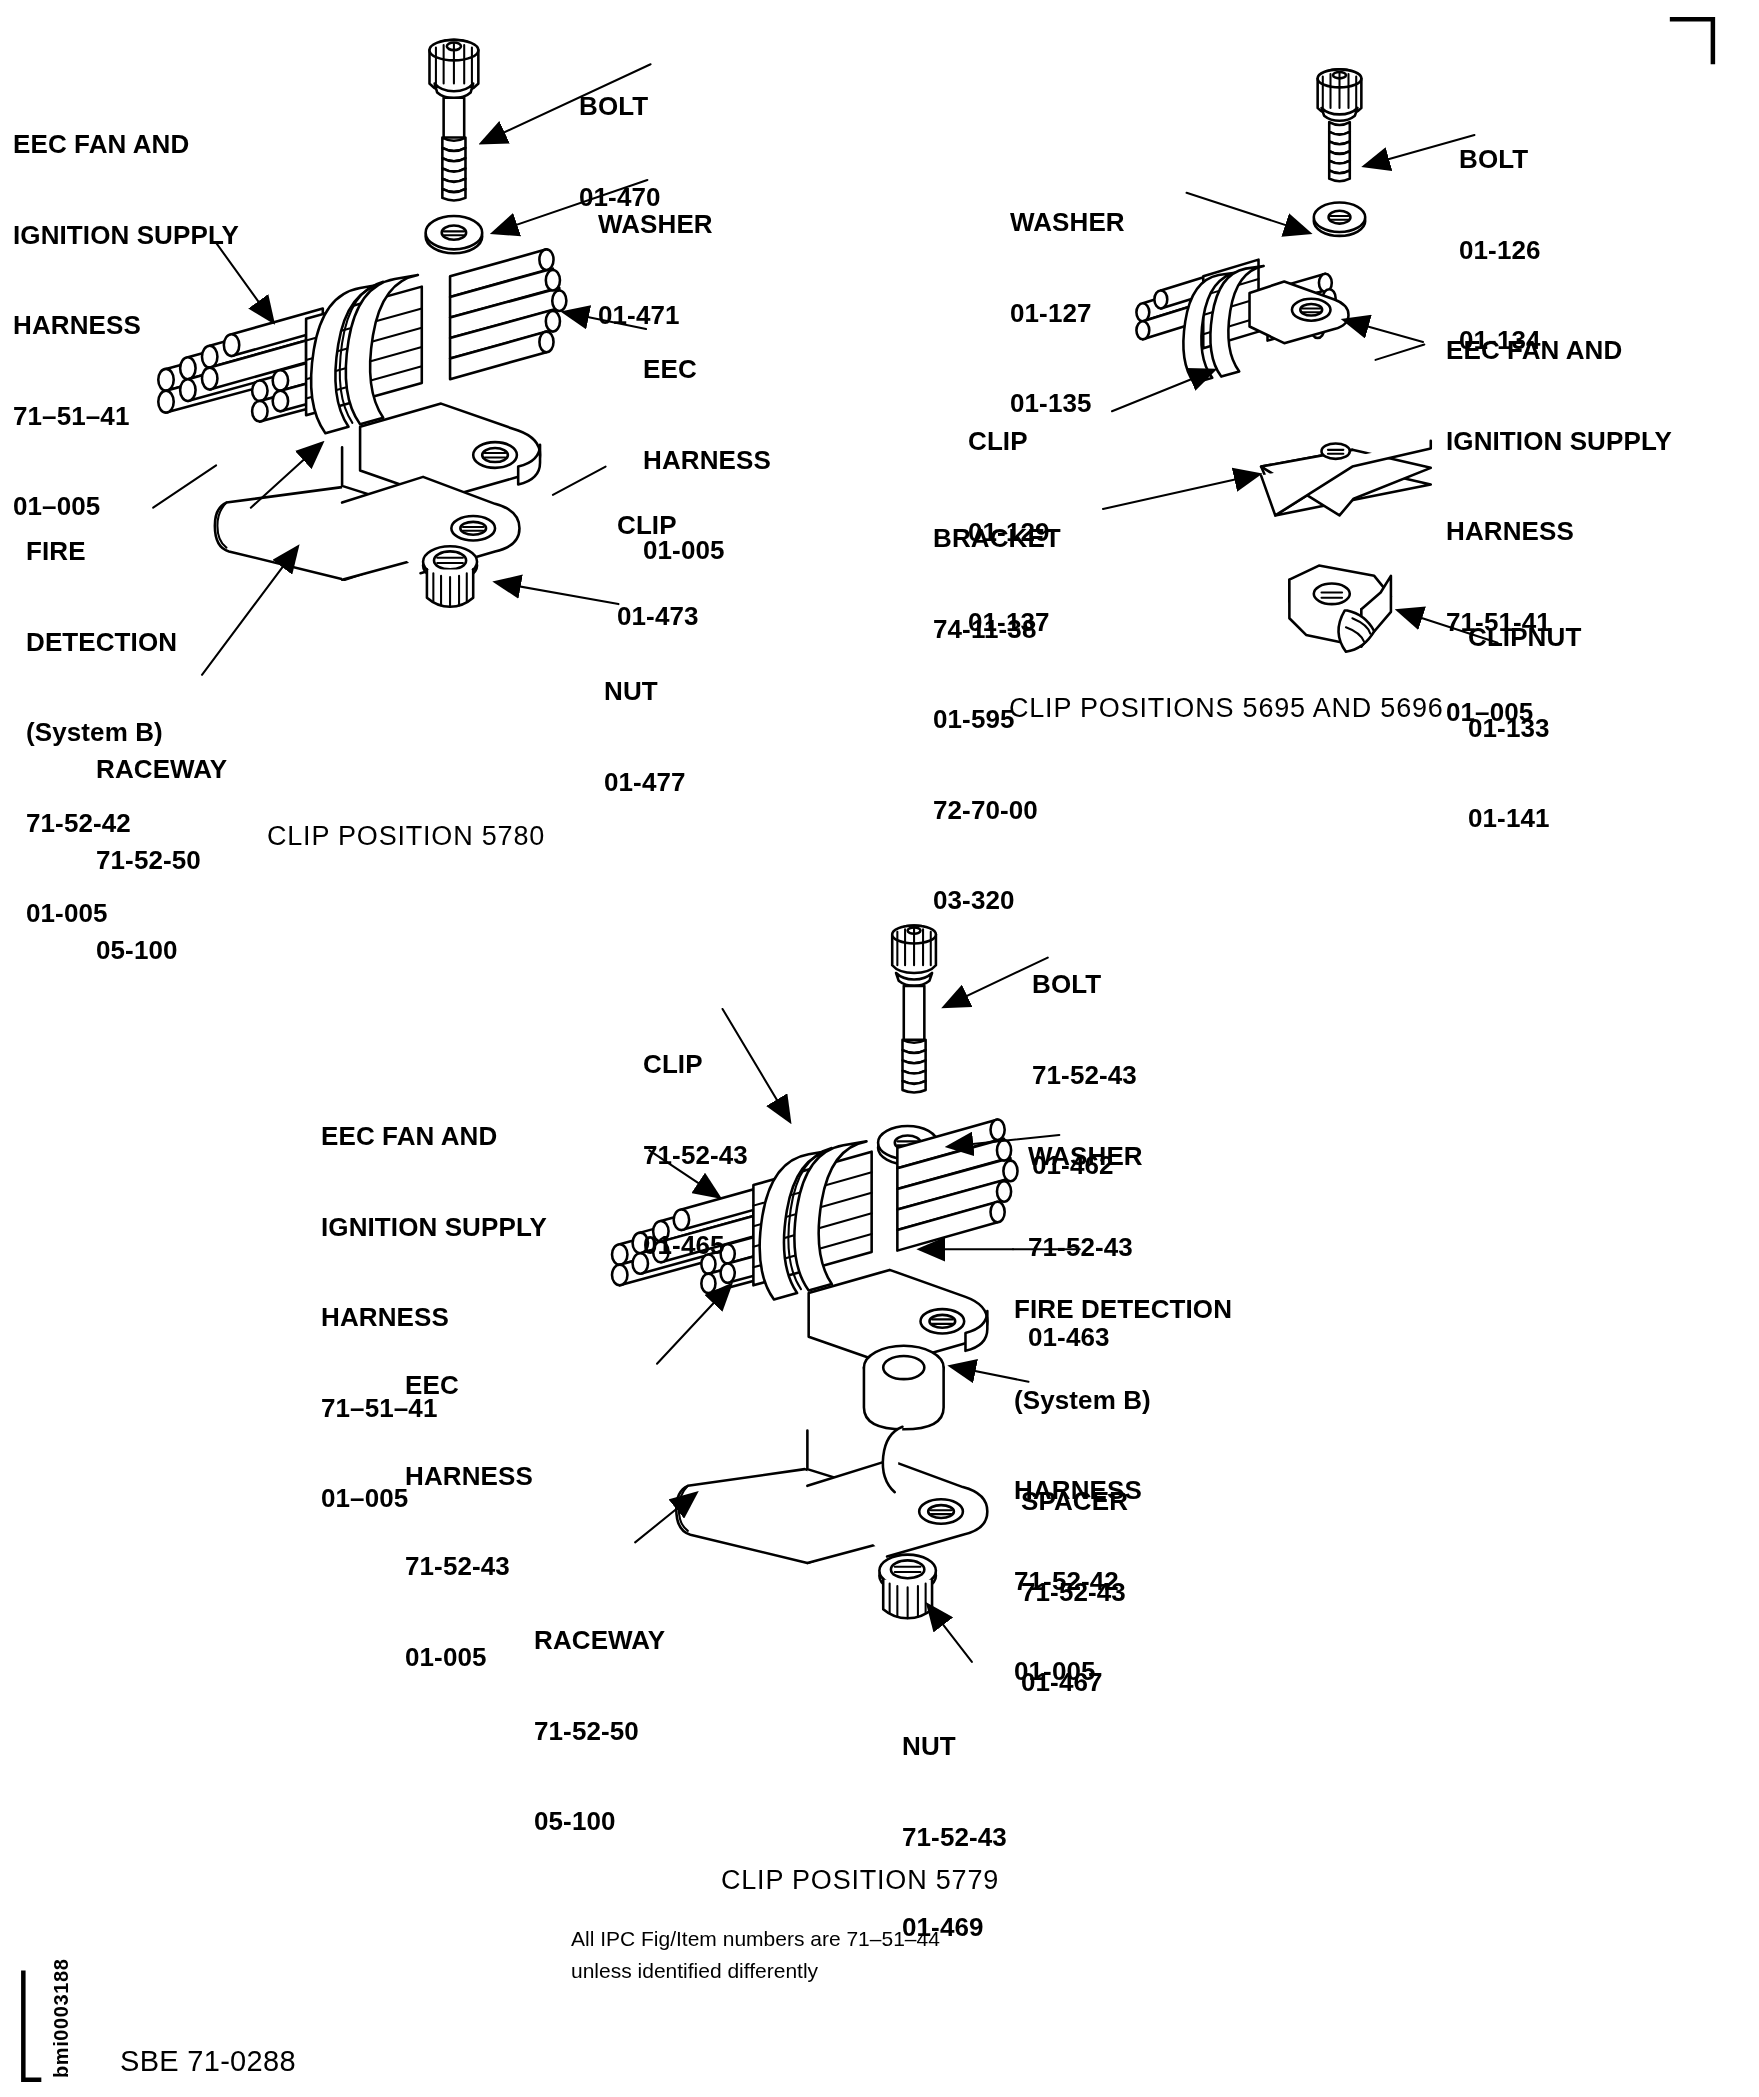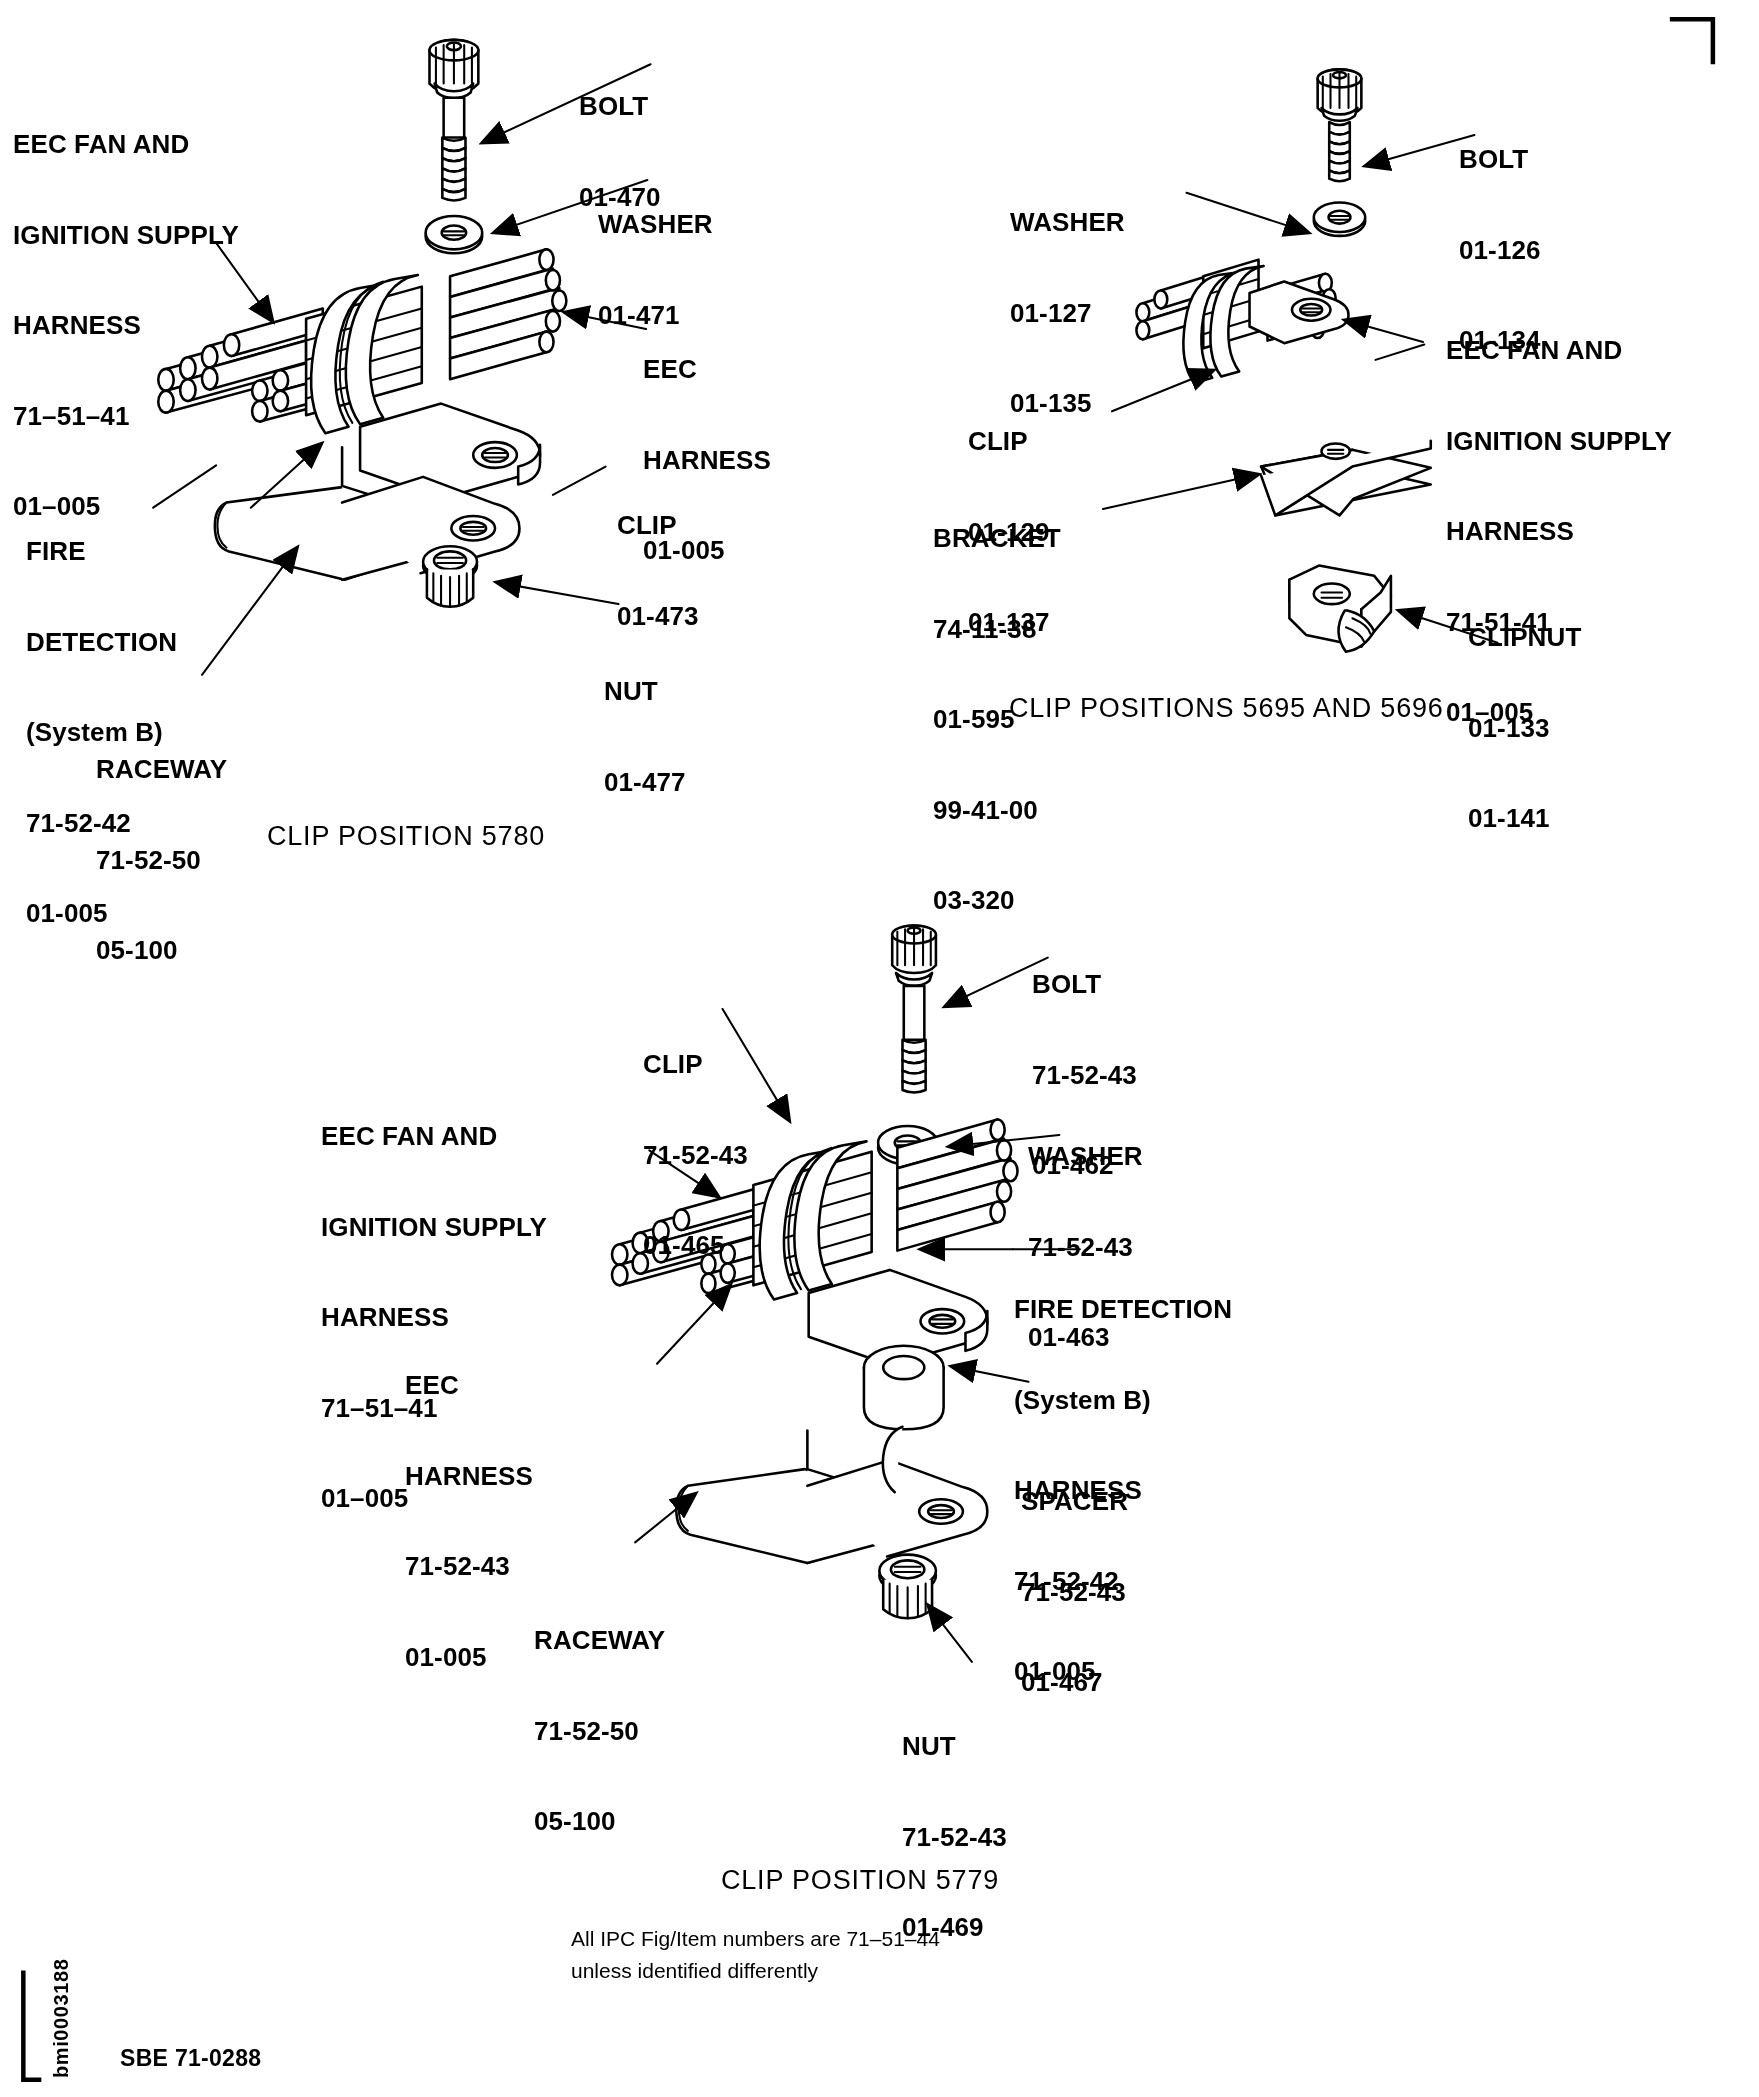--- a/index.html
+++ b/index.html
@@ -6,21 +6,21 @@
   body{
     width:1760px;height:2097px;position:relative;overflow:hidden;
     font-family:"Liberation Sans","DejaVu Sans",sans-serif;
     color:#000;-webkit-font-smoothing:none;
   }
   .lbl{position:absolute;line-height:1.16;font-weight:700;
        font-size:26px;letter-spacing:0.1px;white-space:pre;}
   .ln{display:block;}
   .cap{position:absolute;font-size:27px;font-weight:400;letter-spacing:0.8px;white-space:nowrap;}
   .note{position:absolute;font-size:21px;font-weight:400;line-height:1.5;white-space:pre;}
-  .sbe{position:absolute;font-size:23px;font-weight:700;letter-spacing:0.3px;white-space:nowrap;text-align:right;}
+  .sbe{position:absolute;font-size:29px;font-weight:400;letter-spacing:0.3px;white-space:nowrap;text-align:right;}
   .vcode{position:absolute;font-size:20px;font-weight:700;letter-spacing:0.6px;
          transform-origin:0 0;transform:rotate(-90deg);white-space:nowrap;}
   svg{position:absolute;left:0;top:0;overflow:visible;}
   .s2{fill:#fff;stroke:#000;stroke-width:4;stroke-linejoin:round;stroke-linecap:round;}
   .thin{fill:none;stroke:#000;stroke-width:3.2;stroke-linecap:round;}
   .cmark{fill:none;stroke:#000;stroke-width:7;}
   .vbar{fill:none;stroke:#000;stroke-width:7;}
 </style>
 </head>
 <body>
@@ -441,21 +441,21 @@
 <div class="lbl" style="left:968px;top:366px;width:186px;">
   <span class="ln">CLIP</span>
   <span class="ln">01-129</span>
   <span class="ln">01-137</span>
 </div>
 
 <div class="lbl" style="left:933px;top:463px;width:219px;">
   <span class="ln">BRACKET</span>
   <span class="ln">74-11-38</span>
   <span class="ln">01-595</span>
-  <span class="ln">99-41-00</span>
+  <span class="ln">72-70-00</span>
   <span class="ln">03-320</span>
 </div>
 
 <div class="lbl" style="left:1468px;top:562px;width:193px;">
   <span class="ln">CLIPNUT</span>
   <span class="ln">01-133</span>
   <span class="ln">01-141</span>
 </div>
 
 <div class="cap" style="left:1009px;top:693px;">CLIP POSITIONS 5695  AND  5696</div>

